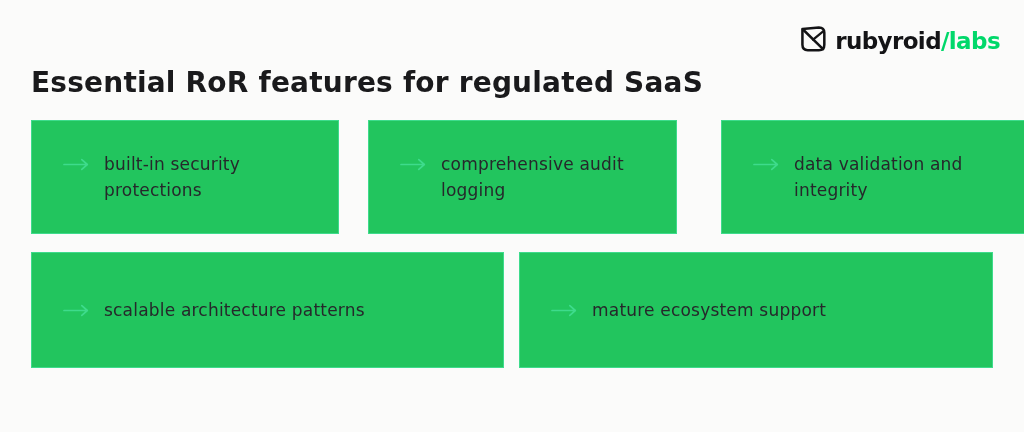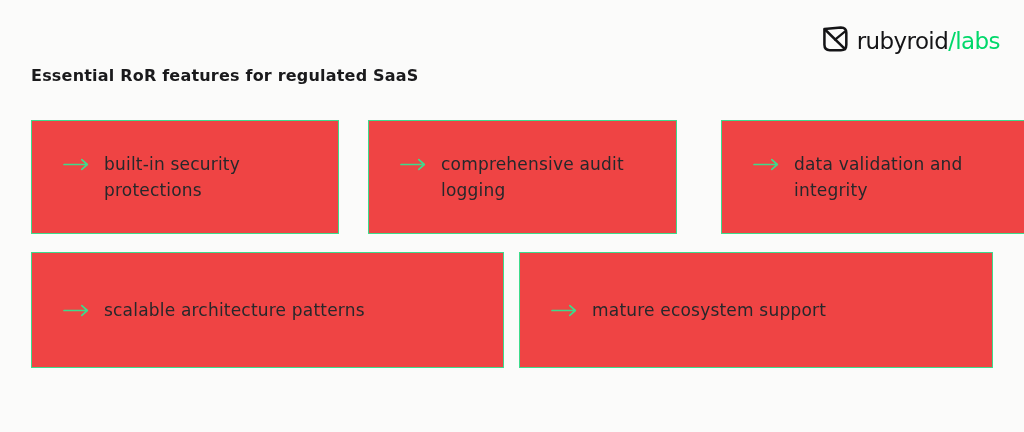--- a/index.html
+++ b/index.html
@@ -17,43 +17,43 @@
     position: absolute;
     top: 23px;
     right: 24px;
     display: flex;
     align-items: center;
     gap: 7px;
   }
   .logo-mark { display: block; }
   .logo-text {
     font-size: 23px;
-    font-weight: 400;
+    font-weight: 700;
     color: #141416;
     letter-spacing: -0.6px;
     white-space: nowrap;
   }
   .logo-text .suffix { color: #00d86a; }
 
   
   .page-title {
     position: absolute;
     left: 31px;
     top: 66px;
-    font-size: 16px;
+    font-size: 28px;
     font-weight: 700;
     color: #1a1a1c;
     letter-spacing: 0.2px;
   }
 
   
   .feature-card {
     position: absolute;
     box-sizing: border-box;
-    background: #ef4444;
+    background: #22c55e;
     border: 1.5px solid #3edb8c;
     display: flex;
     align-items: center;
     padding: 0 22px 0 31px;
   }
   .card-1 { left: 31px;  top: 120px; width: 308px; height: 114px; }
   .card-2 { left: 356px; top: 120px; width: 309px; height: 114px; margin-left: 12px; }
   .card-3 { left: 681px; top: 120px; width: 310px; height: 114px; margin-left: 40px; }
   .card-4 { left: 31px;  top: 252px; width: 473px; height: 116px; }
   .card-5 { left: 519px; top: 252px; width: 474px; height: 116px; }

